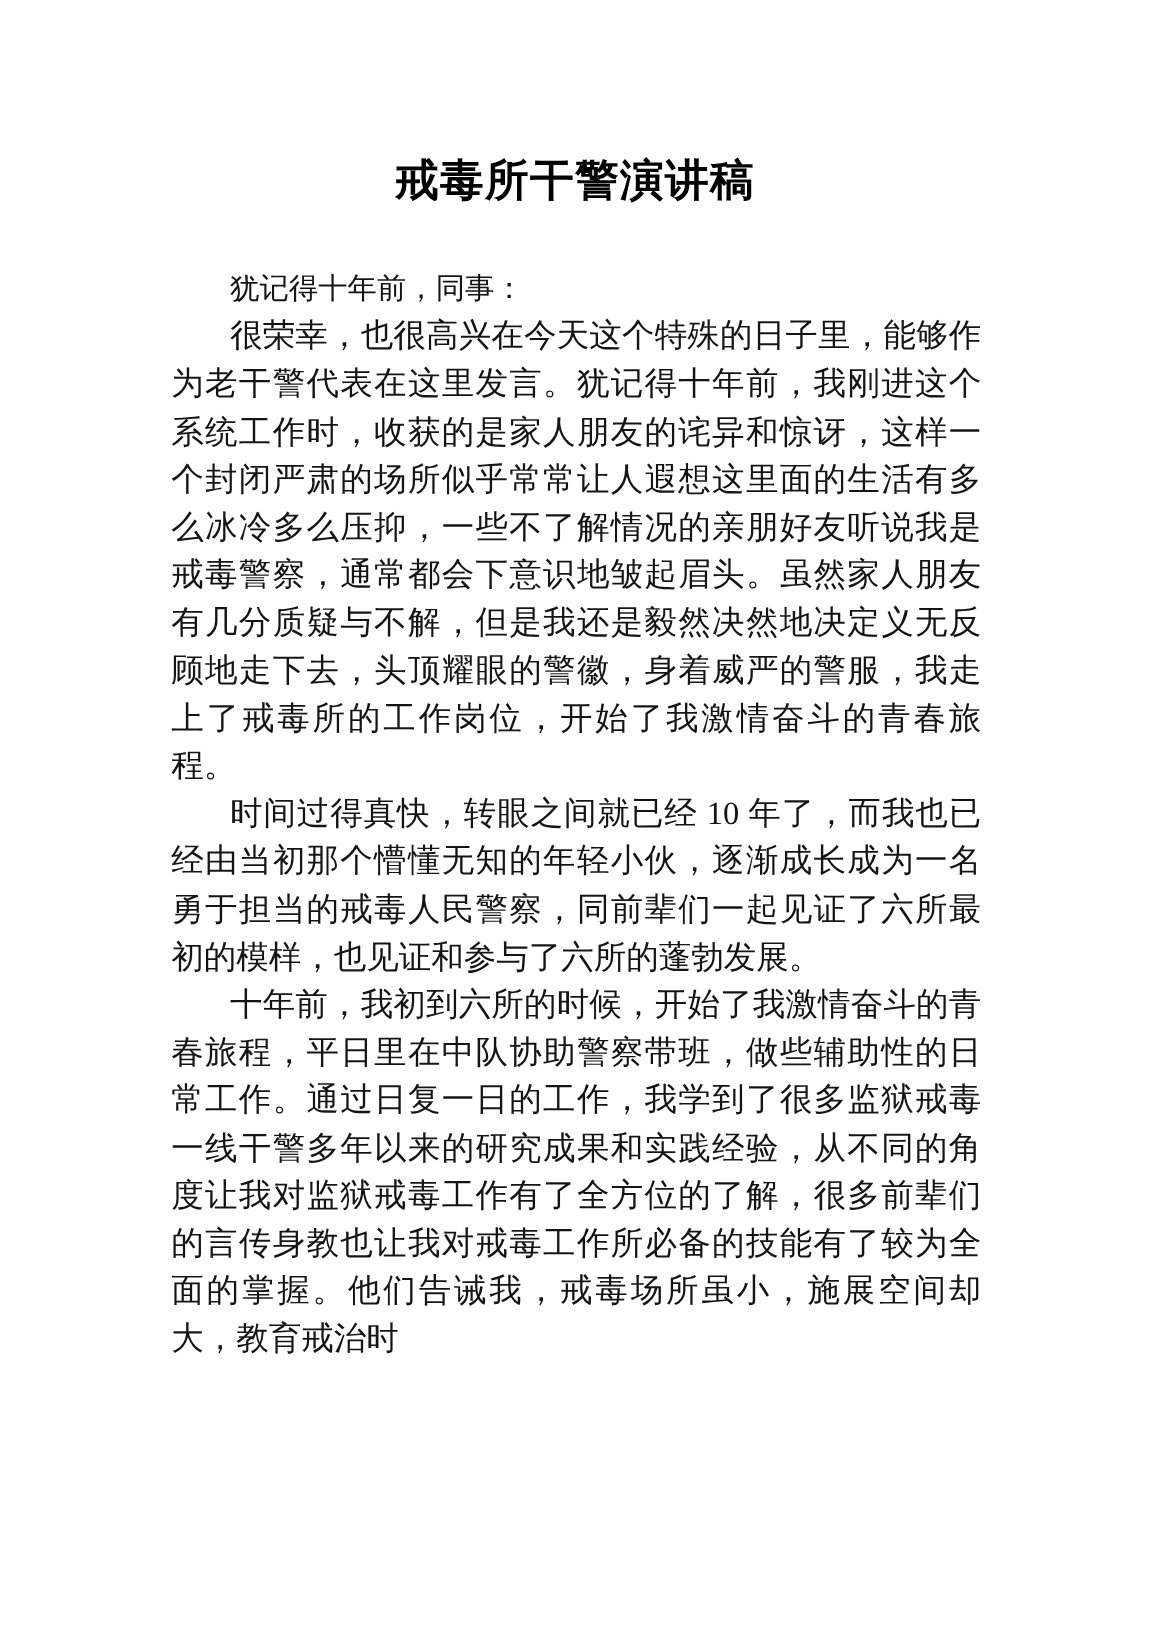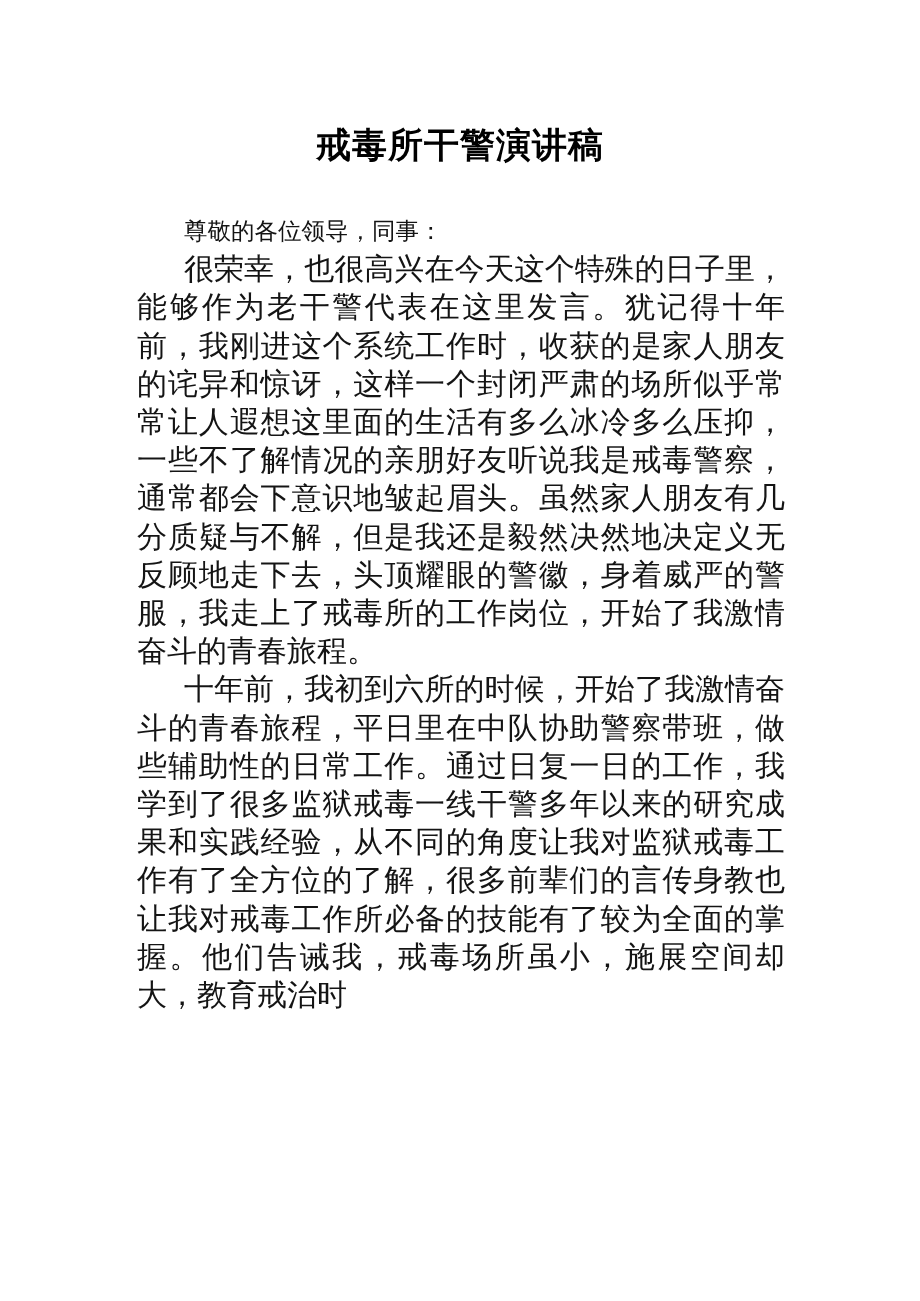--- a/index.html
+++ b/index.html
@@ -42,21 +42,21 @@
   
   .doc-body {
     position: absolute;
     left: 137px;
     top: 212px;
     width: 648px;
   }
 
   .para {
     margin: 0;
-    font-size: 30px;
+    font-size: 26px;
     line-height: 38.2px;
     text-align: justify;
     text-justify: inter-ideograph;
     text-indent: 47px;
     color: #141414;
     word-break: break-all;
   }
 
   .para + .para {
     margin-top: 0;
@@ -74,23 +74,24 @@
 </style>
 </head>
 <body>
 
 <div id="page">
 
   <div class="doc-title">戒毒所干警演讲稿</div>
 
   <div class="doc-body">
 
-    <p class="salutation">尊敬的各位领导，同事：</p>
+    <p class="salutation">犹记得十年前，同事：</p>
 
 
     <p class="para">很荣幸，也很高兴在今天这个特殊的日子里，能够作为老干警代表在这里发言。犹记得十年前，我刚进这个系统工作时，收获的是家人朋友的诧异和惊讶，这样一个封闭严肃的场所似乎常常让人遐想这里面的生活有多么冰冷多么压抑，一些不了解情况的亲朋好友听说我是戒毒警察，通常都会下意识地皱起眉头。虽然家人朋友有几分质疑与不解，但是我还是毅然决然地决定义无反顾地走下去，头顶耀眼的警徽，身着威严的警服，我走上了戒毒所的工作岗位，开始了我激情奋斗的青春旅程。</p>
 
+    <p class="para">时间过得真快，转眼之间就已经 10 年了，而我也已经由当初那个懵懂无知的年轻小伙，逐渐成长成为一名勇于担当的戒毒人民警察，同前辈们一起见证了六所最初的模样，也见证和参与了六所的蓬勃发展。</p>
 
     <p class="para">十年前，我初到六所的时候，开始了我激情奋斗的青春旅程，平日里在中队协助警察带班，做些辅助性的日常工作。通过日复一日的工作，我学到了很多监狱戒毒一线干警多年以来的研究成果和实践经验，从不同的角度让我对监狱戒毒工作有了全方位的了解，很多前辈们的言传身教也让我对戒毒工作所必备的技能有了较为全面的掌握。他们告诫我，戒毒场所虽小，施展空间却大，教育戒治时</p>
 
   </div>
 
 </div>
 
 </body></html>

